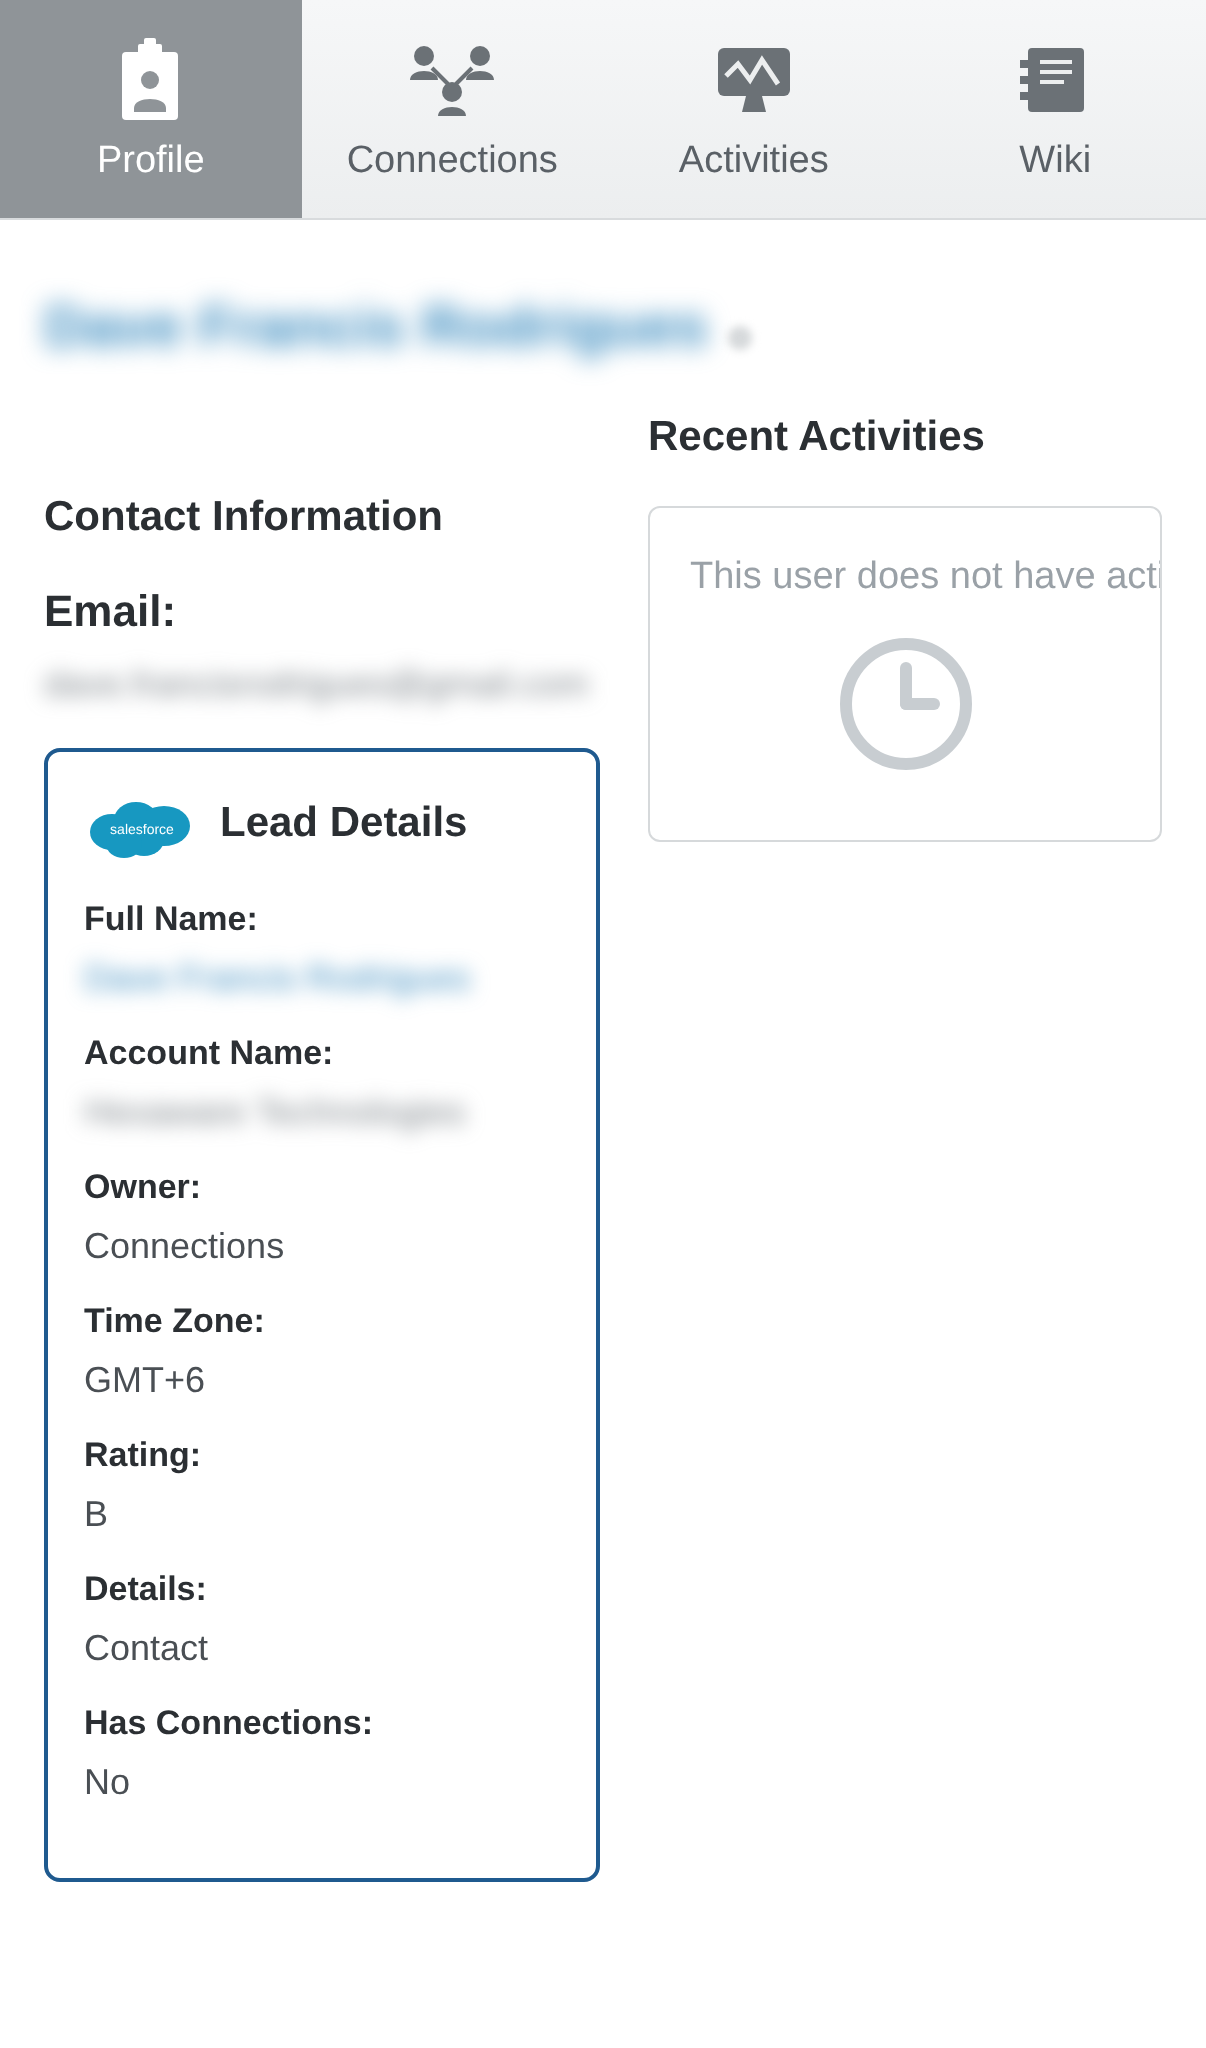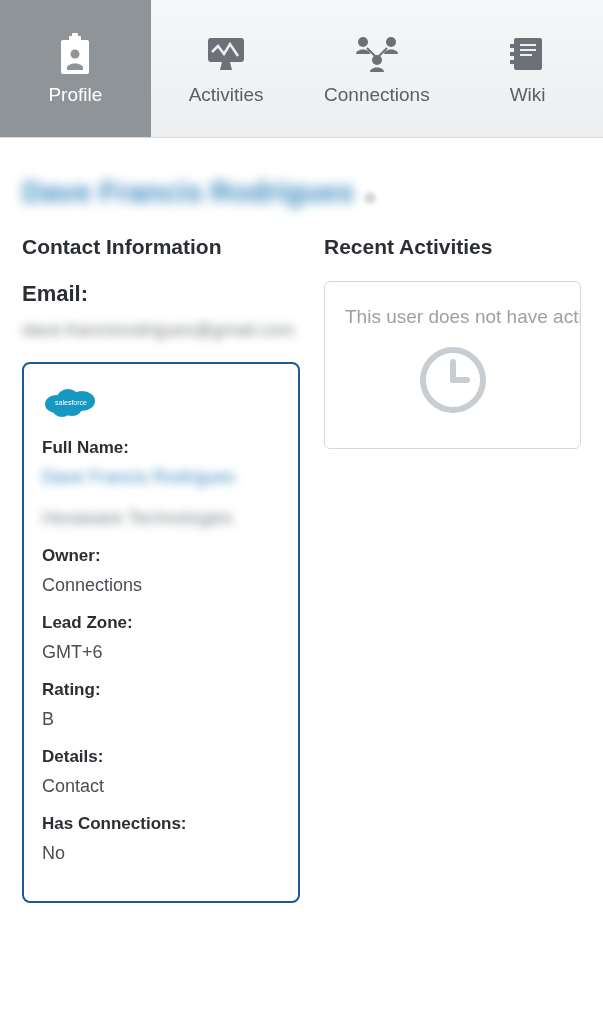--- a/index.html
+++ b/index.html
@@ -6,21 +6,21 @@
     body {
       font-family: -apple-system, BlinkMacSystemFont, "Helvetica Neue", Arial, sans-serif;
       background: #fff;
       width: 603px;
       overflow: hidden;
     }
     .tabs {
       display: flex;
       background: linear-gradient(#f6f7f8, #eceeef);
       border-bottom: 1px solid #d8dbdd;
-      height: 138px;
+      height: 110px;
     }
     .tab {
       flex: 1;
       display: flex;
       flex-direction: column;
       align-items: center;
       justify-content: center;
       gap: 8px;
       cursor: pointer;
       color: #5a6066;
@@ -57,20 +57,21 @@
       vertical-align: middle;
       filter: blur(2px);
     }
     .cols {
       display: flex;
       gap: 24px;
     }
     .col-left {
       width: 278px;
       flex-shrink: 0;
+      margin-top: 40px;
     }
     .col-right {
       flex: 1;
       min-width: 0;
     }
     .section-title {
       font-size: 21px;
       font-weight: 700;
       color: #2b2f33;
       margin-bottom: 22px;
@@ -144,42 +145,42 @@
         <rect x="14" y="4" width="12" height="8" rx="1" fill="#fff"></rect>
         <rect x="17" y="1" width="6" height="5" rx="1" fill="#fff"></rect>
         <circle cx="20" cy="22" r="4.5" fill="#8f9498"></circle>
         <path d="M12 36 C12 30 28 30 28 36 L28 38 L12 38 Z" fill="#8f9498"></path>
       </svg>
     </div>
     <span>Profile</span>
   </div>
   <div class="tab">
     <div class="icon-wrap">
-      <svg width="44" height="40" viewBox="0 0 44 40">
-        <rect x="4" y="4" width="36" height="24" rx="3" fill="#6b7176"></rect>
-        <path d="M18 28 L16 36 L28 36 L26 28 Z" fill="#6b7176"></path>
-        <path d="M8 18 L14 12 L20 20 L26 10 L34 22" stroke="#eceeef" stroke-width="2.5" fill="none"></path>
-      </svg>
-    </div>
-    <span>Activities</span>
-  </div>
-  <div class="tab">
-    <div class="icon-wrap">
       <svg width="52" height="40" viewBox="0 0 52 40">
         <circle cx="12" cy="8" r="5" fill="#6b7176"></circle>
         <path d="M5 20 C5 14 19 14 19 20 L19 20 L5 20 Z" fill="#6b7176"></path>
         <circle cx="40" cy="8" r="5" fill="#6b7176"></circle>
         <path d="M33 20 C33 14 47 14 47 20 L47 20 L33 20 Z" fill="#6b7176"></path>
         <circle cx="26" cy="26" r="5" fill="#6b7176"></circle>
         <path d="M19 38 C19 32 33 32 33 38 L33 38 L19 38 Z" fill="#6b7176"></path>
         <line x1="16" y1="14" x2="24" y2="22" stroke="#6b7176" stroke-width="2"></line>
         <line x1="36" y1="14" x2="28" y2="22" stroke="#6b7176" stroke-width="2"></line>
       </svg>
     </div>
     <span>Connections</span>
+  </div>
+  <div class="tab">
+    <div class="icon-wrap">
+      <svg width="44" height="40" viewBox="0 0 44 40">
+        <rect x="4" y="4" width="36" height="24" rx="3" fill="#6b7176"></rect>
+        <path d="M18 28 L16 36 L28 36 L26 28 Z" fill="#6b7176"></path>
+        <path d="M8 18 L14 12 L20 20 L26 10 L34 22" stroke="#eceeef" stroke-width="2.5" fill="none"></path>
+      </svg>
+    </div>
+    <span>Activities</span>
   </div>
   <div class="tab">
     <div class="icon-wrap">
       <svg width="36" height="40" viewBox="0 0 36 40">
         <rect x="4" y="4" width="28" height="32" rx="2" fill="#6b7176"></rect>
         <rect x="0" y="10" width="6" height="4" fill="#6b7176"></rect>
         <rect x="0" y="18" width="6" height="4" fill="#6b7176"></rect>
         <rect x="0" y="26" width="6" height="4" fill="#6b7176"></rect>
         <rect x="10" y="10" width="16" height="2" fill="#eceeef"></rect>
         <rect x="10" y="15" width="16" height="2" fill="#eceeef"></rect>
@@ -205,31 +206,33 @@
       <div class="lead-card">
         <div class="lead-header">
           <svg class="sf-logo" viewBox="0 0 58 40">
             <ellipse cx="14" cy="24" rx="11" ry="9" fill="#1798c1"></ellipse>
             <ellipse cx="26" cy="18" rx="11" ry="9" fill="#1798c1"></ellipse>
             <ellipse cx="40" cy="21" rx="13" ry="10" fill="#1798c1"></ellipse>
             <ellipse cx="30" cy="28" rx="10" ry="8" fill="#1798c1"></ellipse>
             <ellipse cx="20" cy="30" rx="9" ry="7" fill="#1798c1"></ellipse>
             <text x="29" y="25" font-size="7" fill="#fff" text-anchor="middle" font-family="Arial" font-weight="normal">salesforce</text>
           </svg>
+          <div class="lead-title">Lead Details</div>
         </div>
         <div class="lead-fields">
           <div class="field-label">Full Name:</div>
           <div class="field-value blurred-link">Dave Francis Rodrigues</div>
 
+          <div class="field-label">Account Name:</div>
           <div class="field-value blurred">Hexaware Technologies</div>
 
           <div class="field-label">Owner:</div>
           <div class="field-value">Connections</div>
 
-          <div class="field-label">Lead Zone:</div>
+          <div class="field-label">Time Zone:</div>
           <div class="field-value">GMT+6</div>
 
           <div class="field-label">Rating:</div>
           <div class="field-value">B</div>
 
           <div class="field-label">Details:</div>
           <div class="field-value">Contact</div>
 
           <div class="field-label">Has Connections:</div>
           <div class="field-value">No</div>

